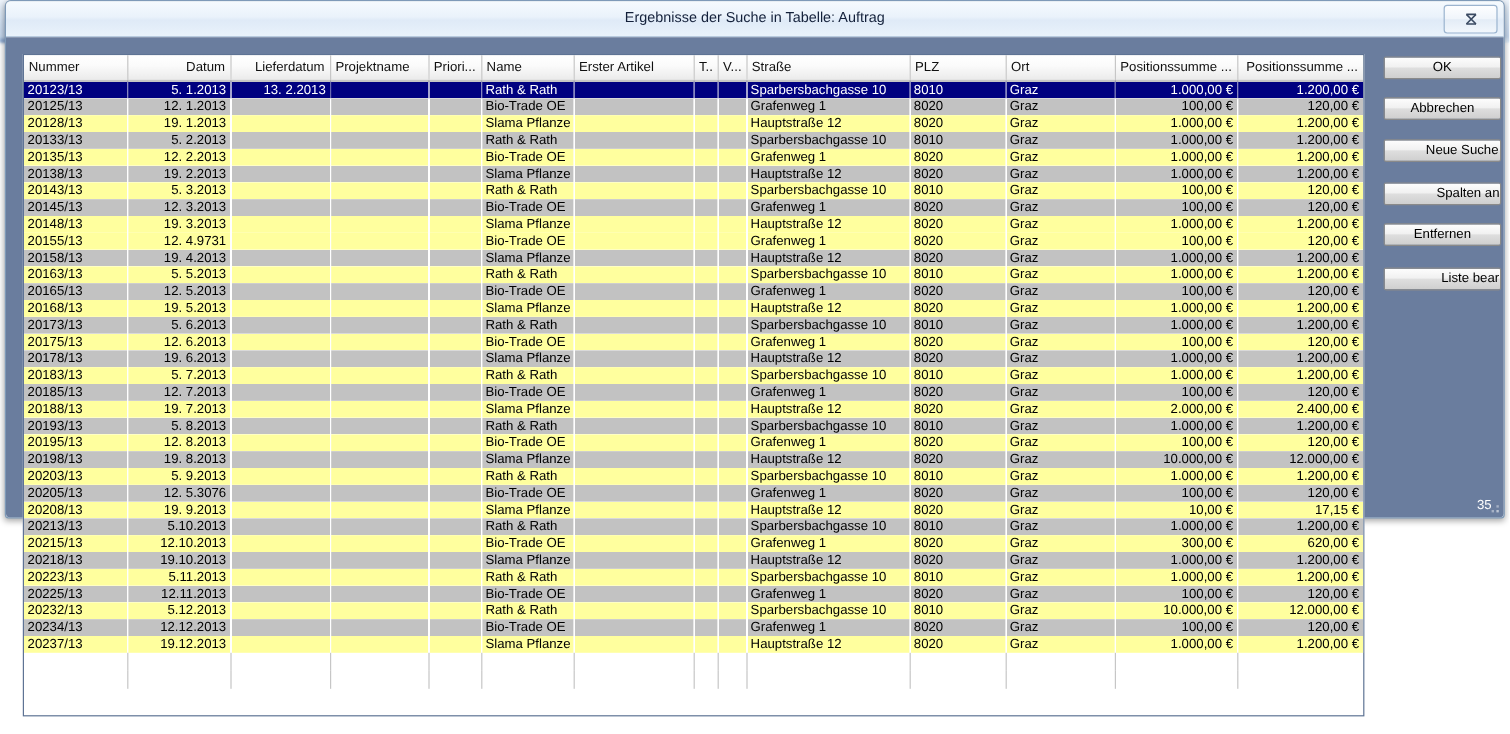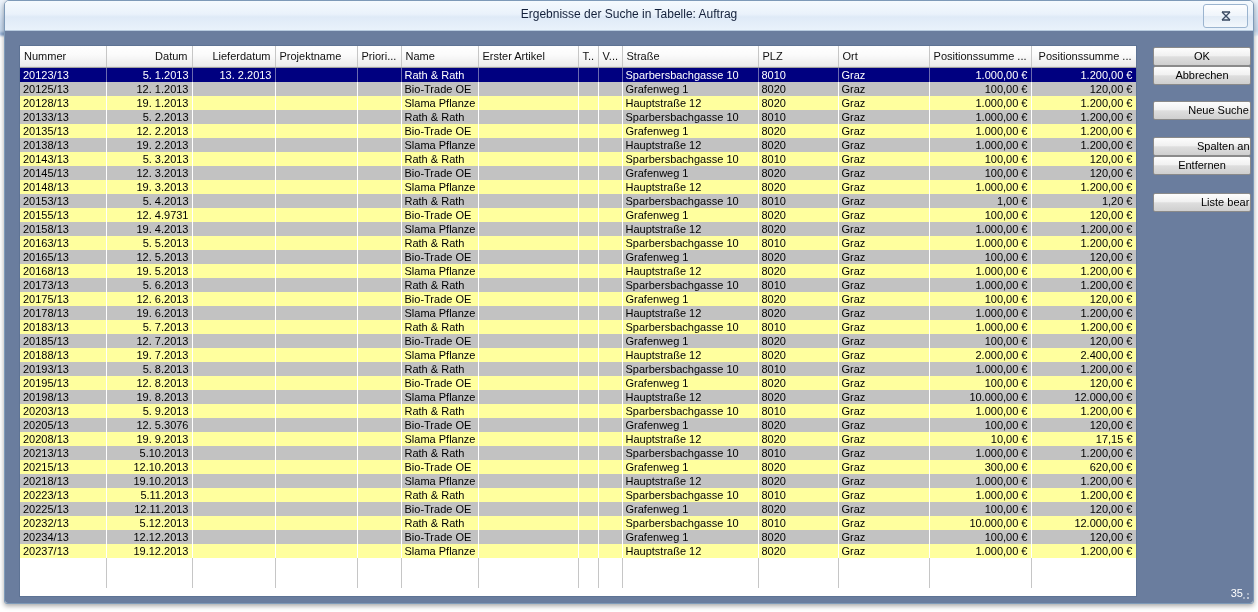--- a/index.html
+++ b/index.html
@@ -76,21 +76,21 @@
     position: absolute;
     left: 18px; top: 4px;
     width: 18px; height: 16px;
   }
 
   
   .dialog {
     position: absolute;
     left: 4px; top: 0px;
     width: 1250px;
-    height: 604px;
+    height: 432px;
     background: #f0f0f0;
     border: 1px solid #7e9ab8;
     border-radius: 5px 5px 3px 3px;
     box-shadow: 0 2px 5px rgba(0,0,0,.35);
     box-sizing: border-box;
   }
   .title-bar {
     position: absolute;
     left: 0; top: 0;
     width: 100%;
@@ -199,21 +199,21 @@
     position: absolute;
     left: 1148px;
     top: 16px;
     width: 98px;
   }
   .btn {
     display: block;
     width: 98px;
     height: 19px;
     line-height: 17px;
-    margin-bottom: 0;
+    margin-bottom: 15px;
     font-size: 11px;
     text-align: center;
     color: #000;
     background: linear-gradient(180deg,#fdfdfd 0%, #f1f1f1 45%, #dedede 52%, #cfcfcf 100%);
     border: 1px solid #8a8a8a;
     border-radius: 2px;
     box-sizing: border-box;
     cursor: pointer;
     font-family: "Liberation Sans", sans-serif;
     padding: 0;
@@ -449,36 +449,20 @@
                 <td>Slama Pflanze</td>
                 <td></td>
                 <td></td>
                 <td></td>
                 <td>Hauptstraße 12</td>
                 <td>8020</td>
                 <td>Graz</td>
                 <td class="num">1.000,00 €</td>
                 <td class="num">1.200,00 €</td>
               </tr>
-              <tr class="r-gray">
-                <td>20153/13</td>
-                <td class="num">5.  4.2013</td>
-                <td class="num"></td>
-                <td></td>
-                <td></td>
-                <td>Rath &amp; Rath</td>
-                <td></td>
-                <td></td>
-                <td></td>
-                <td>Sparbersbachgasse 10</td>
-                <td>8010</td>
-                <td>Graz</td>
-                <td class="num">1,00 €</td>
-                <td class="num">1,20 €</td>
-              </tr>
               <tr class="r-yellow">
                 <td>20155/13</td>
                 <td class="num">12.  4.9731</td>
                 <td class="num"></td>
                 <td></td>
                 <td></td>
                 <td>Bio-Trade OE</td>
                 <td></td>
                 <td></td>
                 <td></td>

